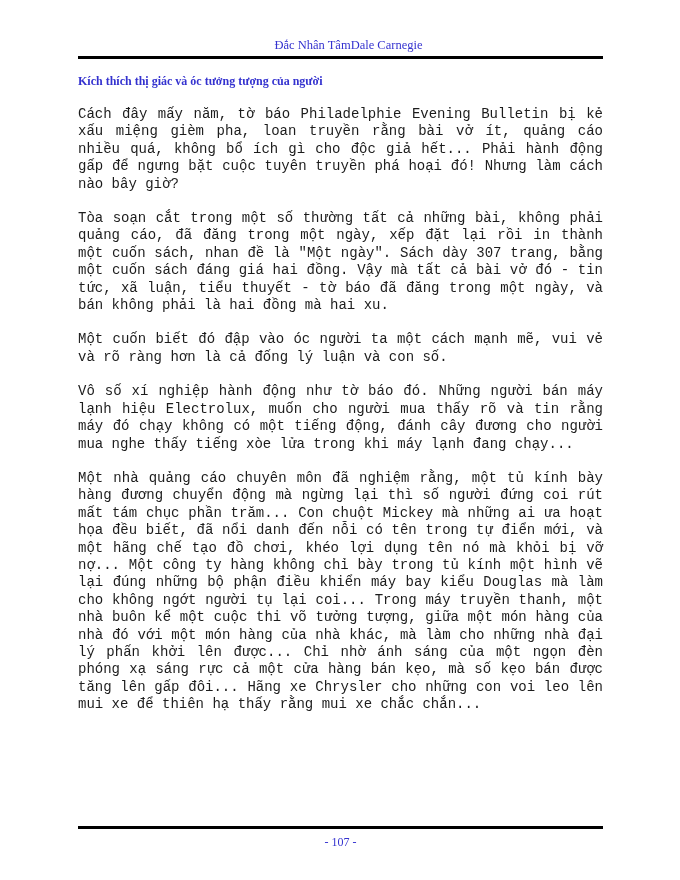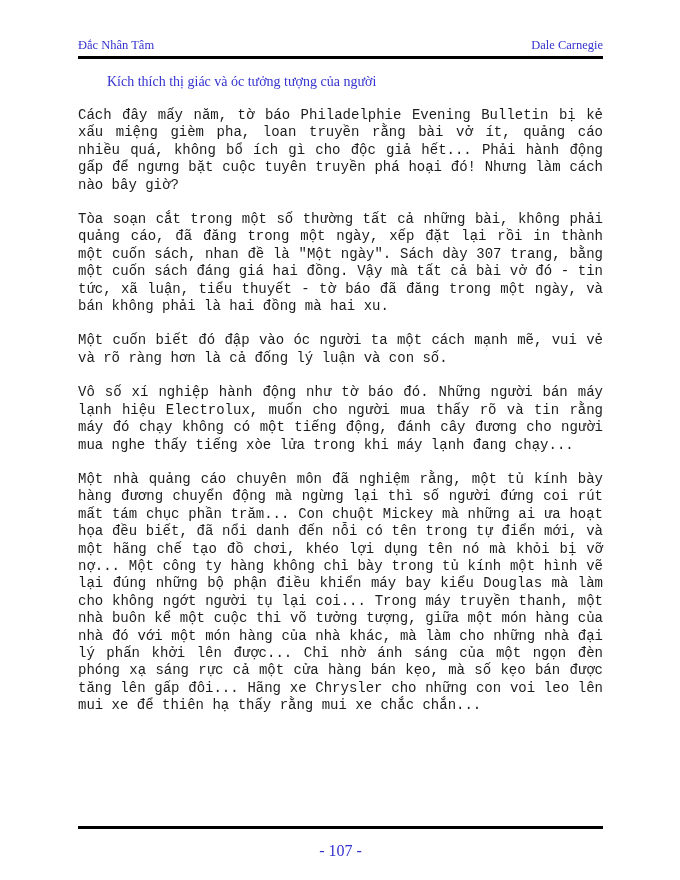--- a/index.html
+++ b/index.html
@@ -16,57 +16,56 @@
     width:680px;height:880px;
     font-family:"Liberation Serif","DejaVu Serif",serif;
     position:relative;overflow:hidden;
   }
   .page{
     position:absolute;inset:0;
     background:#ffffff;
     padding:38px 77px 0 78px;
   }
   .header-row{
-    display:flex;justify-content:space-between;align-items:baseline;
-    font-size:12.5px;color:var(--header-blue);
+    display:flex;justify-content:center;align-items:baseline;
+    font-size:12.5px;color:var(--header-blue);margin-left:16px;
   }
   .header-rule{
     height:3px;background:var(--rule-black);
     margin-top:3px;border:none;
   }
   .chapter-title{
     margin-top:23px;
     font-size:17.5px;font-weight:normal;
     color:var(--title-green);
     letter-spacing:0.2px;
   }
   .chapter-subtitle{
     margin-top:15px;
-    font-size:14px;font-weight:normal;
+    font-size:12px;font-weight:bold;
     color:var(--subtitle-blue);
-    margin-left:29px;
   }
   .body-text p{
     margin-top:17px;
     font-size:14px;line-height:17.4px;
     color:var(--body-black);
     text-align:justify;
     text-justify:inter-word;
     font-family:Liberation Mono, monospace;
   }
   .footer{
     position:absolute;left:78px;right:77px;top:826px;
   }
   .footer-rule{
     height:3px;background:var(--rule-black);border:none;
   }
   .page-number{
-    margin-top:13px;
+    margin-top:6px;
     text-align:center;
-    font-size:16px;color:var(--pagenum-blue);
+    font-size:12px;color:var(--pagenum-blue);
   }
 </style>
 </head>
 <body>
 
 <div class="page">
 
   <div class="header-row">
     <span>Đắc Nhân Tâm</span>
     <span>Dale Carnegie</span>

